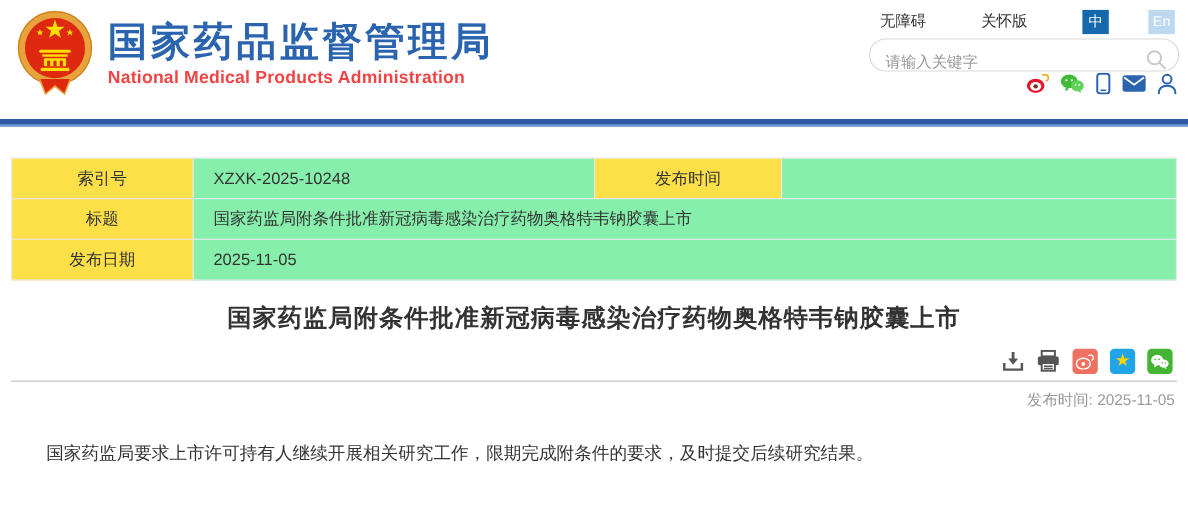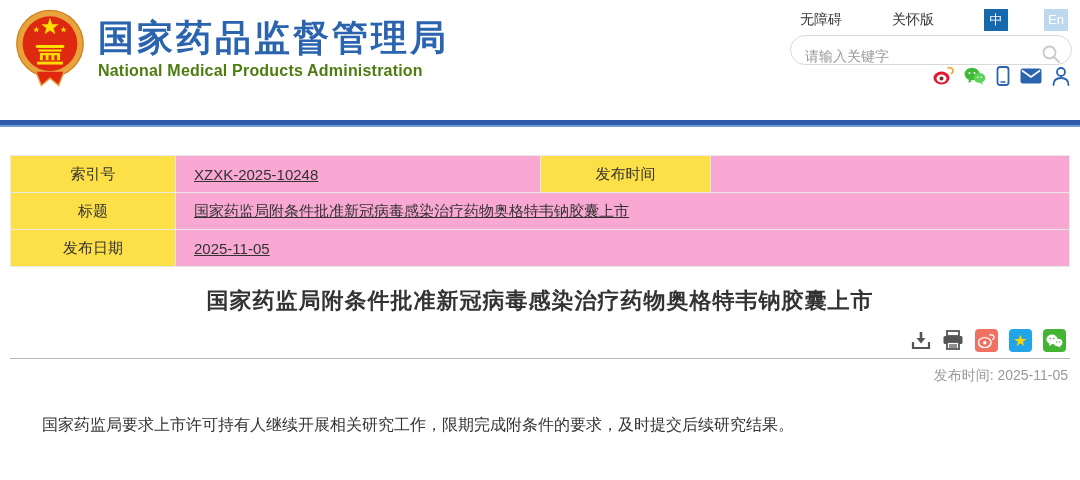--- a/index.html
+++ b/index.html
@@ -2,26 +2,26 @@
 <html><head>
 <meta charset="utf-8">
 <style>
   * { margin:0; padding:0; box-sizing:border-box; }
   html,body { background:#fff; }
   body {
     width:1080px; height:480px; overflow:hidden; position:relative;
     font-family:"Liberation Sans","DejaVu Sans",sans-serif; color:#333;
   }
   
-  .header { position:relative; height:120px; background:#fff; }
+  .header { position:relative; height:108px; background:#fff; }
   .logo-wrap { position:absolute; left:14px; top:7px; display:flex; align-items:center; }
   .emblem { width:72px; height:82px; }
   .brand { margin-left:12px; }
   .brand-zh { font-size:36px; font-weight:bold; color:#2a63ae; letter-spacing:3px; line-height:1.2; }
-  .brand-en { font-size:16px; font-weight:bold; color:#4d7c0f; margin-top:2px; letter-spacing:0.2px; }
+  .brand-en { font-size:16px; font-weight:bold; color:#ef4444; margin-top:2px; letter-spacing:0.2px; }
   .top-links { position:absolute; top:9px; right:12px; display:flex; align-items:center; font-size:14px; color:#333;gap:36px; }
   .top-links a { color:#333; text-decoration:none; margin-right:14px; cursor:pointer; }
   .lang-btn { display:inline-block; width:24px; height:22px; line-height:22px; text-align:center;
               font-size:13px; color:#fff; cursor:pointer; }
   .lang-zh { background:#1568ab; }
   .lang-en { background:#bcd9ef; }
   .search-box { position:absolute; top:35px; right:8px; width:282px; height:30px;
                 border:1px solid #d9d9d9; border-radius:16px; background:#fff;
                 display:flex; align-items:flex-end; padding:0 10px 0 14px; }
   .search-box input { border:none; outline:none; flex:1; font-size:14px; color:#333;
@@ -29,21 +29,21 @@
   .search-box input::placeholder { color:#999; }
   .social-row { position:absolute; top:66px; right:10px; display:flex; align-items:center; gap:10px; }
   .social-row svg { display:block; cursor:pointer; }
   
   .blue-bar { height:7px; background:#2e5aa8; border-bottom:2px solid #6f9bd4; }
   
   .main { padding:0 10px; }
   .info-table { width:100%; border-collapse:collapse; margin-top:28px; table-layout:fixed; }
   .info-table td { border:1px solid #e8e8e8; height:37px; font-size:15px; vertical-align:middle; }
   .info-table td.lbl { background:#fde047; text-align:center; color:#333; }
-  .info-table td.val { background:#f9a8d4; padding-left:18px; color:#333;text-decoration:underline; }
+  .info-table td.val { background:#86efac; padding-left:18px; color:#333; }
   .col-l1 { width:165px; } .col-v1 { width:365px; } .col-l2 { width:170px; }
   .article-title { text-align:center; font-size:22px; font-weight:bold; color:#333; margin-top:19px; letter-spacing:1px; }
   .action-row { display:flex; justify-content:flex-end; align-items:center; gap:11px; margin-top:13px; padding-right:4px; }
   .action-row svg { display:block; cursor:pointer; }
   .share-badge { width:23px; height:23px; border-radius:4px; display:flex; align-items:center; justify-content:center; cursor:pointer; }
   .badge-weibo { background:#ee7162; }
   .badge-qzone { background:#22a4e8; font-size:16px; color:#ffd400; line-height:1; }
   .badge-wechat { background:#43b433; }
   .divider-line { border-top:1px solid #b9b9b9; margin-top:6px; }
   .pub-time { text-align:right; font-size:14px; color:#999; margin-top:8px; padding-right:2px; }

